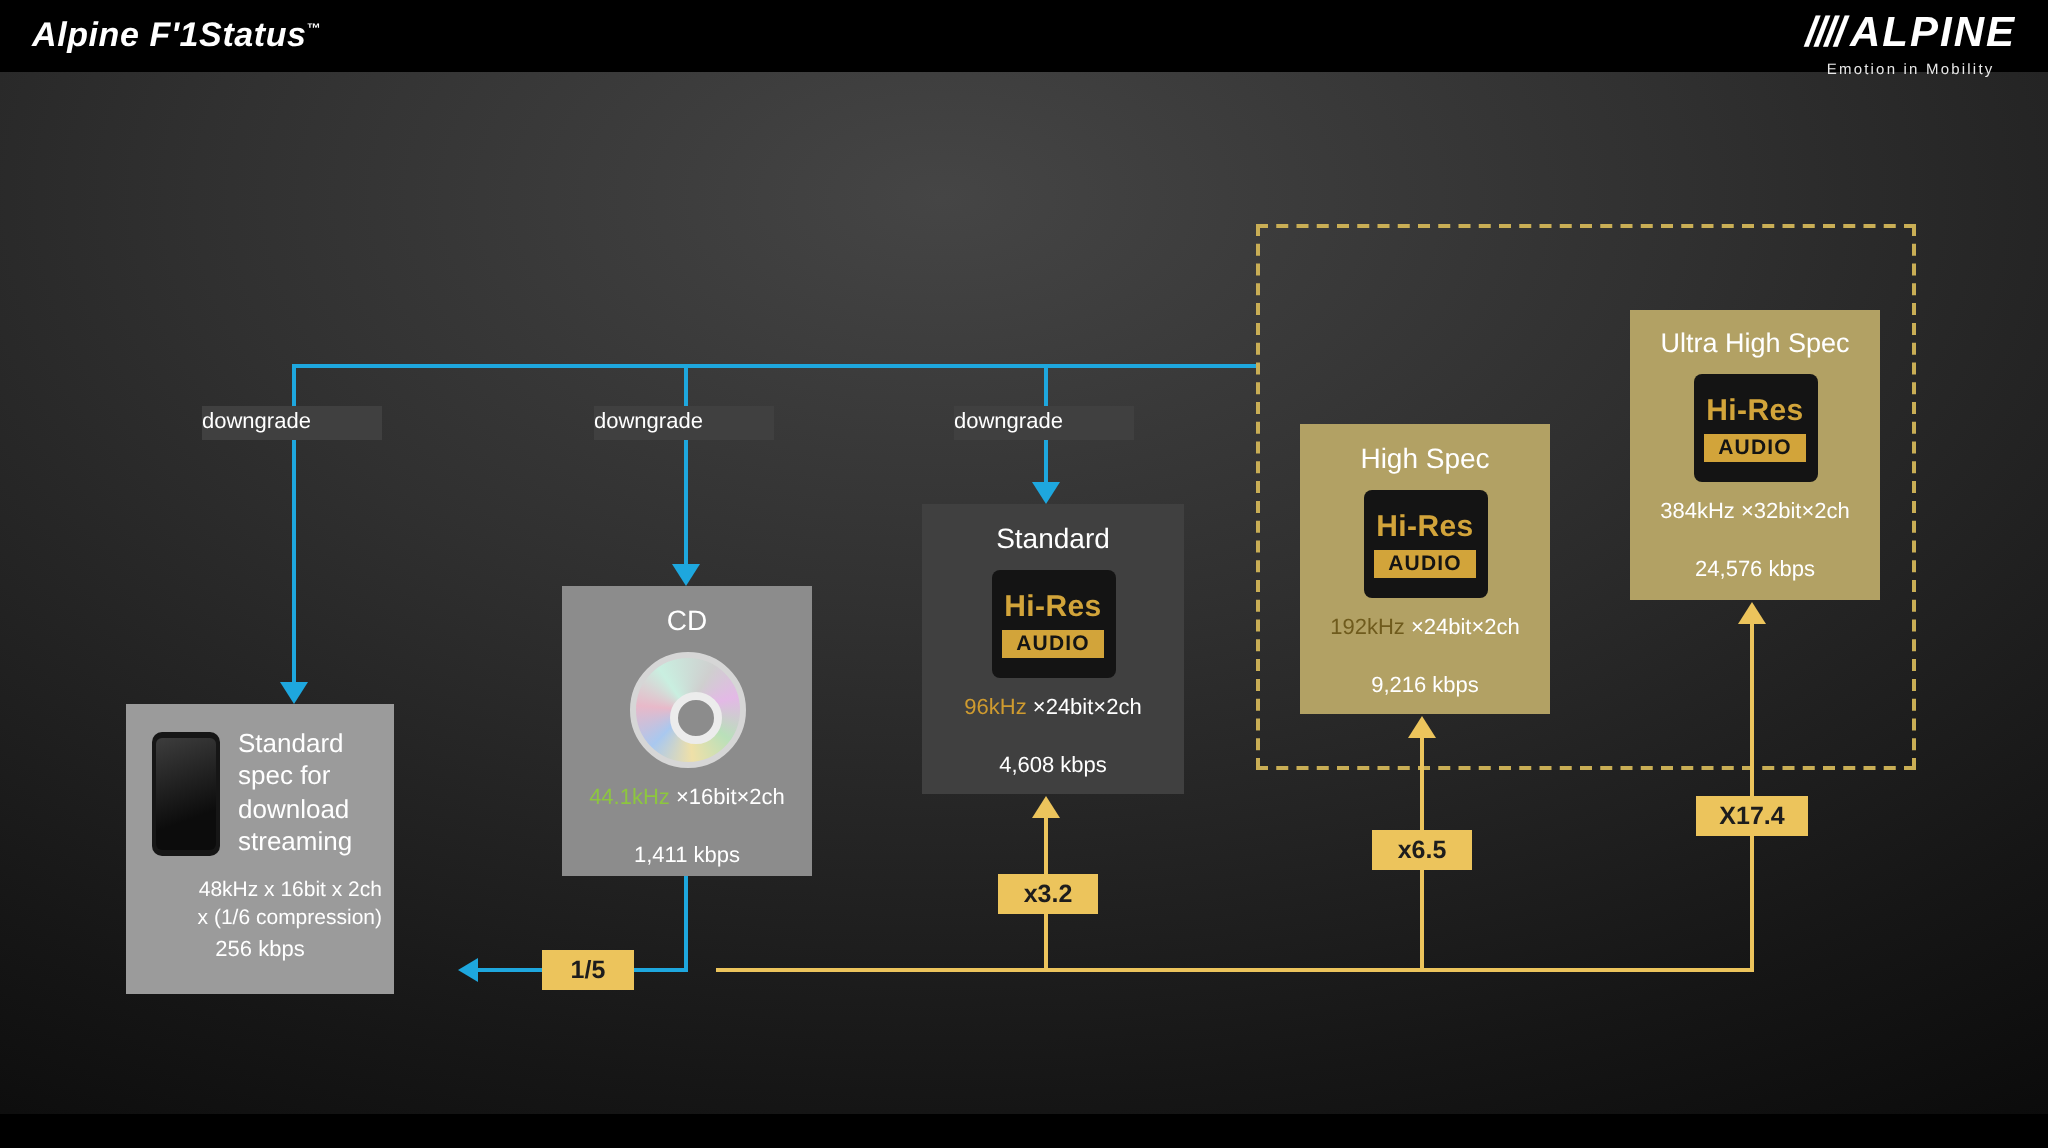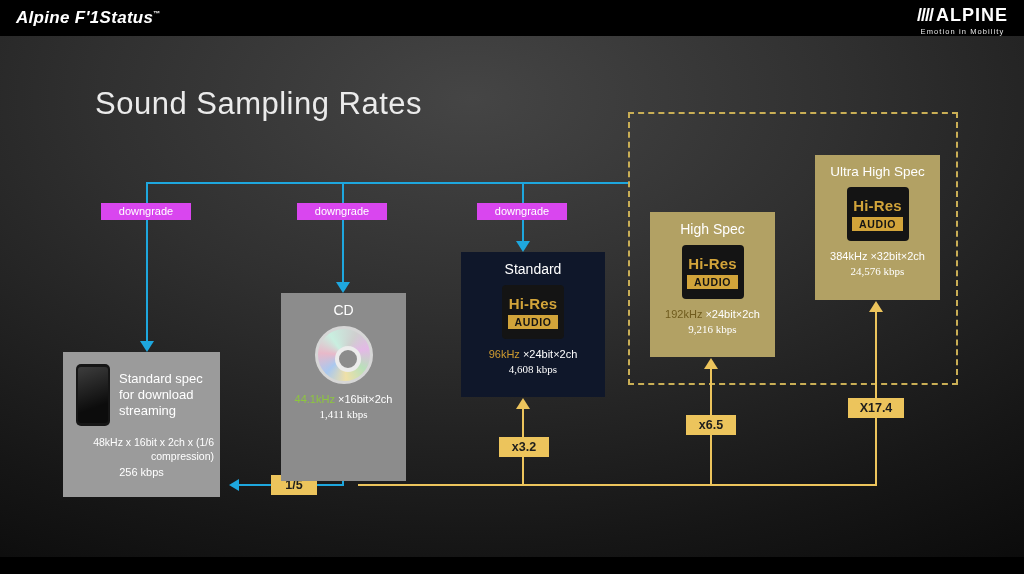--- a/index.html
+++ b/index.html
@@ -11,53 +11,53 @@
   .bg {
     position:absolute; left:0; top:36px; width:1024px; height:521px;
     background:radial-gradient(ellipse 980px 560px at 46% 12%, #454545 0%, #303030 38%, #161616 80%, #0b0b0b 100%);
   }
   .topbar { position:absolute; left:0; top:0; width:1024px; height:36px; background:#000; }
   .bottombar { position:absolute; left:0; bottom:0; width:1024px; height:17px; background:#000; }
 
   .brand-left { position:absolute; left:16px; top:8px; color:#fff; font-style:italic; font-weight:bold; font-size:17px; letter-spacing:.3px; }
   .brand-left sup { font-size:7px; font-style:normal; }
   .brand-right { position:absolute; right:16px; top:5px; text-align:center; color:#fff; }
-  .alpine-row { font-weight:bold; font-size:18px; letter-spacing:1px; }
+  .alpine-row { font-weight:bold; font-style:italic; font-size:21px; letter-spacing:1px; }
   .alpine-slashes { letter-spacing:-1px; margin-right:3px; }
   .alpine-tagline { font-size:7.5px; letter-spacing:1.1px; margin-top:1px; color:#e8e8e8; }
 
   .page-title { position:absolute; left:95px; top:86px; font-size:31px; color:#ebebeb; letter-spacing:.5px; }
 
   .rec-spec-label { position:absolute; left:628px; top:90px; width:330px; text-align:center; color:#d8bb5e; font-size:15px; letter-spacing:.3px; }
   .rec-spec-box { position:absolute; left:628px; top:112px; width:330px; height:273px; border:2px dashed #c9ae55; }
 
   
   .line { position:absolute; }
   .blue { background:#1ea7de; }
   .goldline { background:#ecc45c; }
   .arrow { position:absolute; width:0; height:0; }
   .arr-down-blue { border-left:7px solid transparent; border-right:7px solid transparent; border-top:11px solid #1ea7de; }
   .arr-left-blue { border-top:6px solid transparent; border-bottom:6px solid transparent; border-right:10px solid #1ea7de; }
   .arr-up-gold { border-left:7px solid transparent; border-right:7px solid transparent; border-bottom:11px solid #ecc45c; }
 
-  .badge-blue { position:absolute; width:90px; height:17px; line-height:17px; background:#d946ef; color:#fff; font-size:11px; text-align:center; }
+  .badge-blue { position:absolute; width:90px; height:17px; line-height:17px; background:#404040; color:#fff; font-size:11px; }
   .badge-gold { position:absolute; height:20px; line-height:20px; background:#ecc45c; color:#1d1d1d; font-size:12.5px; font-weight:bold; text-align:center; }
 
   
   .node { position:absolute; display:flex; flex-direction:column; align-items:center; }
-  .node-download { left:63px; top:352px; width:157px; height:145px; background:#9b9b9b; display:block; }
-  .node-cd { left:281px; top:293px; width:125px; height:188px; background:#8c8c8c; padding-top:9px; }
-  .node-standard { left:461px; top:252px; width:144px; height:145px; background:#0f172a; padding-top:9px; }
+  .node-download { left:63px; top:352px; width:134px; height:145px; background:#9b9b9b; display:block; }
+  .node-cd { left:281px; top:293px; width:125px; height:145px; background:#8c8c8c; padding-top:9px; }
+  .node-standard { left:461px; top:252px; width:131px; height:145px; background:#404040; padding-top:9px; }
   .node-high { left:650px; top:212px; width:125px; height:145px; background:#b2a164; padding-top:9px; }
   .node-ultra { left:815px; top:155px; width:125px; height:145px; background:#b2a164; padding-top:9px; }
 
   .box-title { color:#fff; font-size:14px; text-align:center; }
   .node-ultra .box-title { font-size:13.5px; }
   .spec-line { color:#fff; font-size:11px; margin-top:9px; white-space:nowrap; }
-  .rate-line { color:#fff; font-size:11px; text-align:left; margin-top:3px;font-family:Liberation Serif, serif; }
+  .rate-line { color:#fff; font-size:11px; text-align:left; margin-top:17px; }
   .hl-green { color:#8dc63f; }
   .hl-gold  { color:#cf9b2f; }
   .hl-brown { color:#6f5b1d; }
   .hl-white { color:#ffffff; }
 
   .dl-top { display:flex; align-items:center; gap:9px; padding:12px 8px 0 13px; }
   .phone { width:34px; height:62px; background:#161616; border-radius:5px; position:relative; flex:none; }
   .phone::after { content:''; position:absolute; left:2px; right:2px; top:3px; bottom:3px; border-radius:3px; background:linear-gradient(160deg,#3d3d3d 0%, #0c0c0c 70%); }
   .dl-label { color:#fff; font-size:13px; line-height:1.25; }
   .dl-spec { color:#fff; font-size:10.5px; line-height:1.35; text-align:right; margin-top:9px; padding:0 6px;margin-left:24px; }
@@ -83,21 +83,20 @@
   <div class="brand-left">
     <span>Alpine F'1Status</span><sup>™</sup>
   </div>
   <div class="brand-right">
     <div class="alpine-row">
       <span class="alpine-slashes">////</span><span>ALPINE</span>
     </div>
     <div class="alpine-tagline">Emotion in Mobility</div>
   </div>
 
-  <div class="page-title">Sound Sampling Rates</div>
 
   <div class="rec-spec-box"></div>
 
   <div class="line blue" style="left:147px;top:182px;width:481px;height:2px;"></div>
   <div class="line blue" style="left:146px;top:182px;width:2px;height:159px;"></div>
   <div class="arrow arr-down-blue" style="left:140px;top:341px;"></div>
   <div class="line blue" style="left:342px;top:182px;width:2px;height:100px;"></div>
   <div class="arrow arr-down-blue" style="left:336px;top:282px;"></div>
   <div class="line blue" style="left:522px;top:182px;width:2px;height:59px;"></div>
   <div class="arrow arr-down-blue" style="left:516px;top:241px;"></div>

